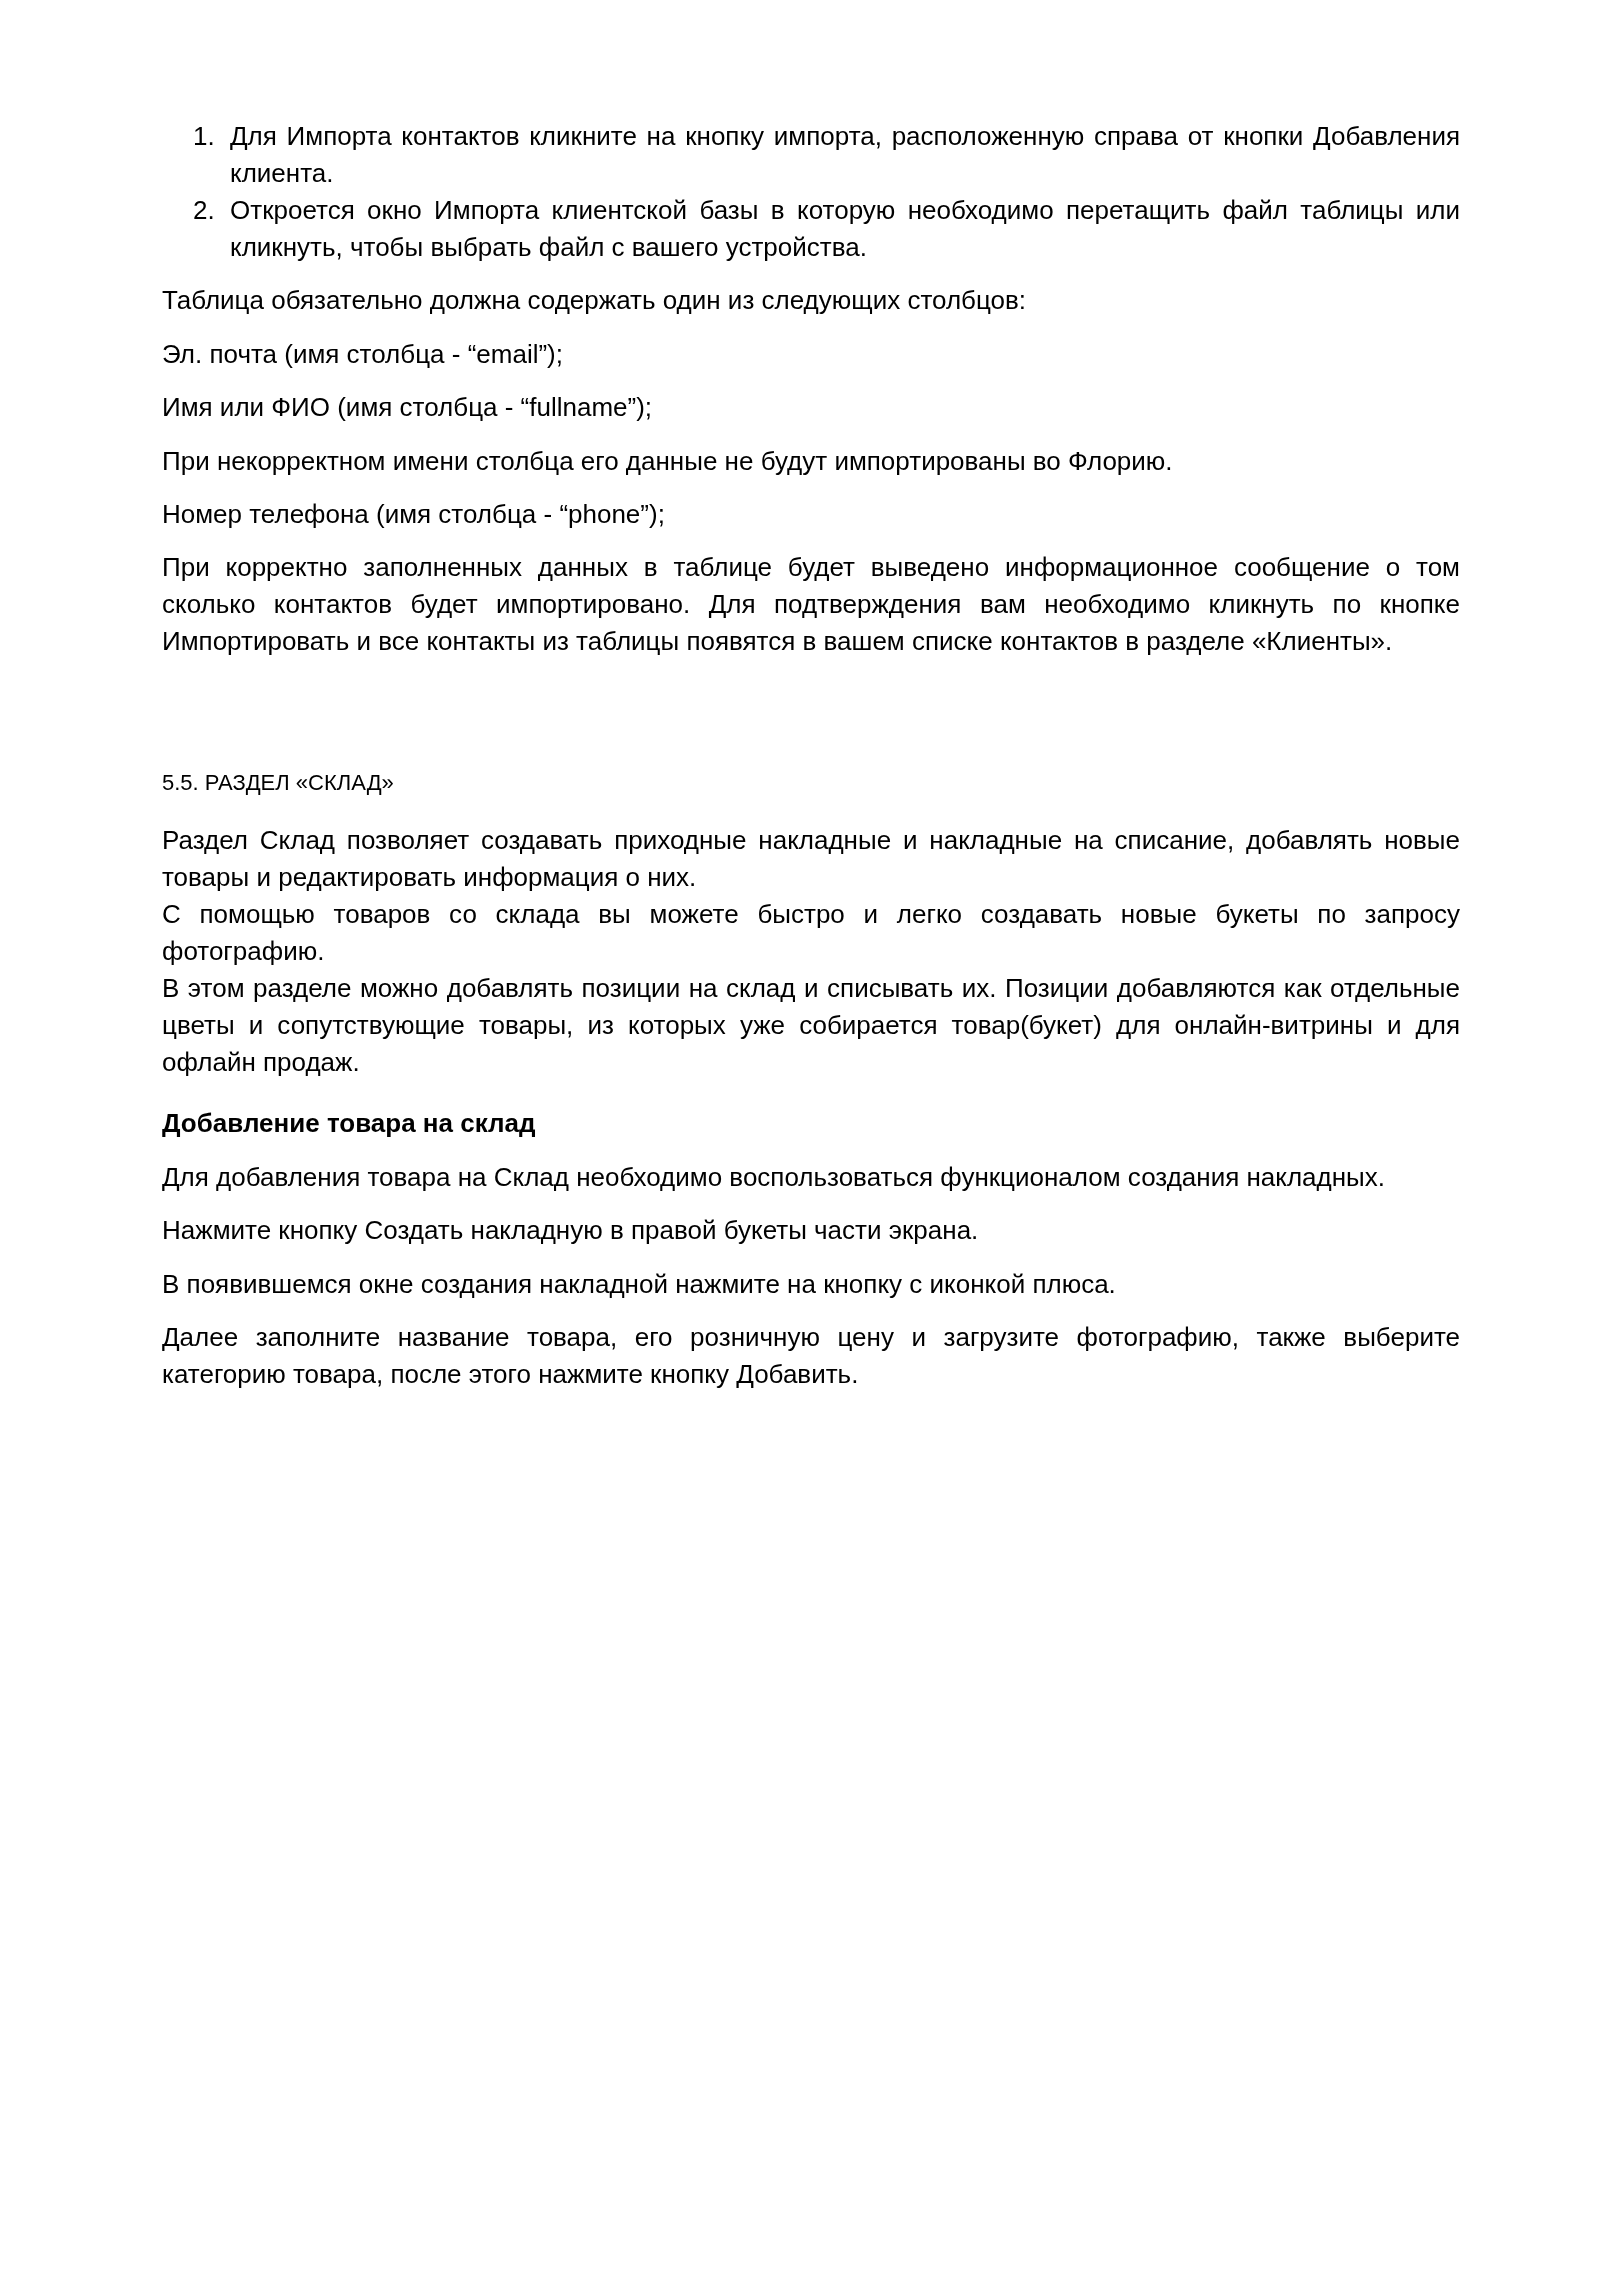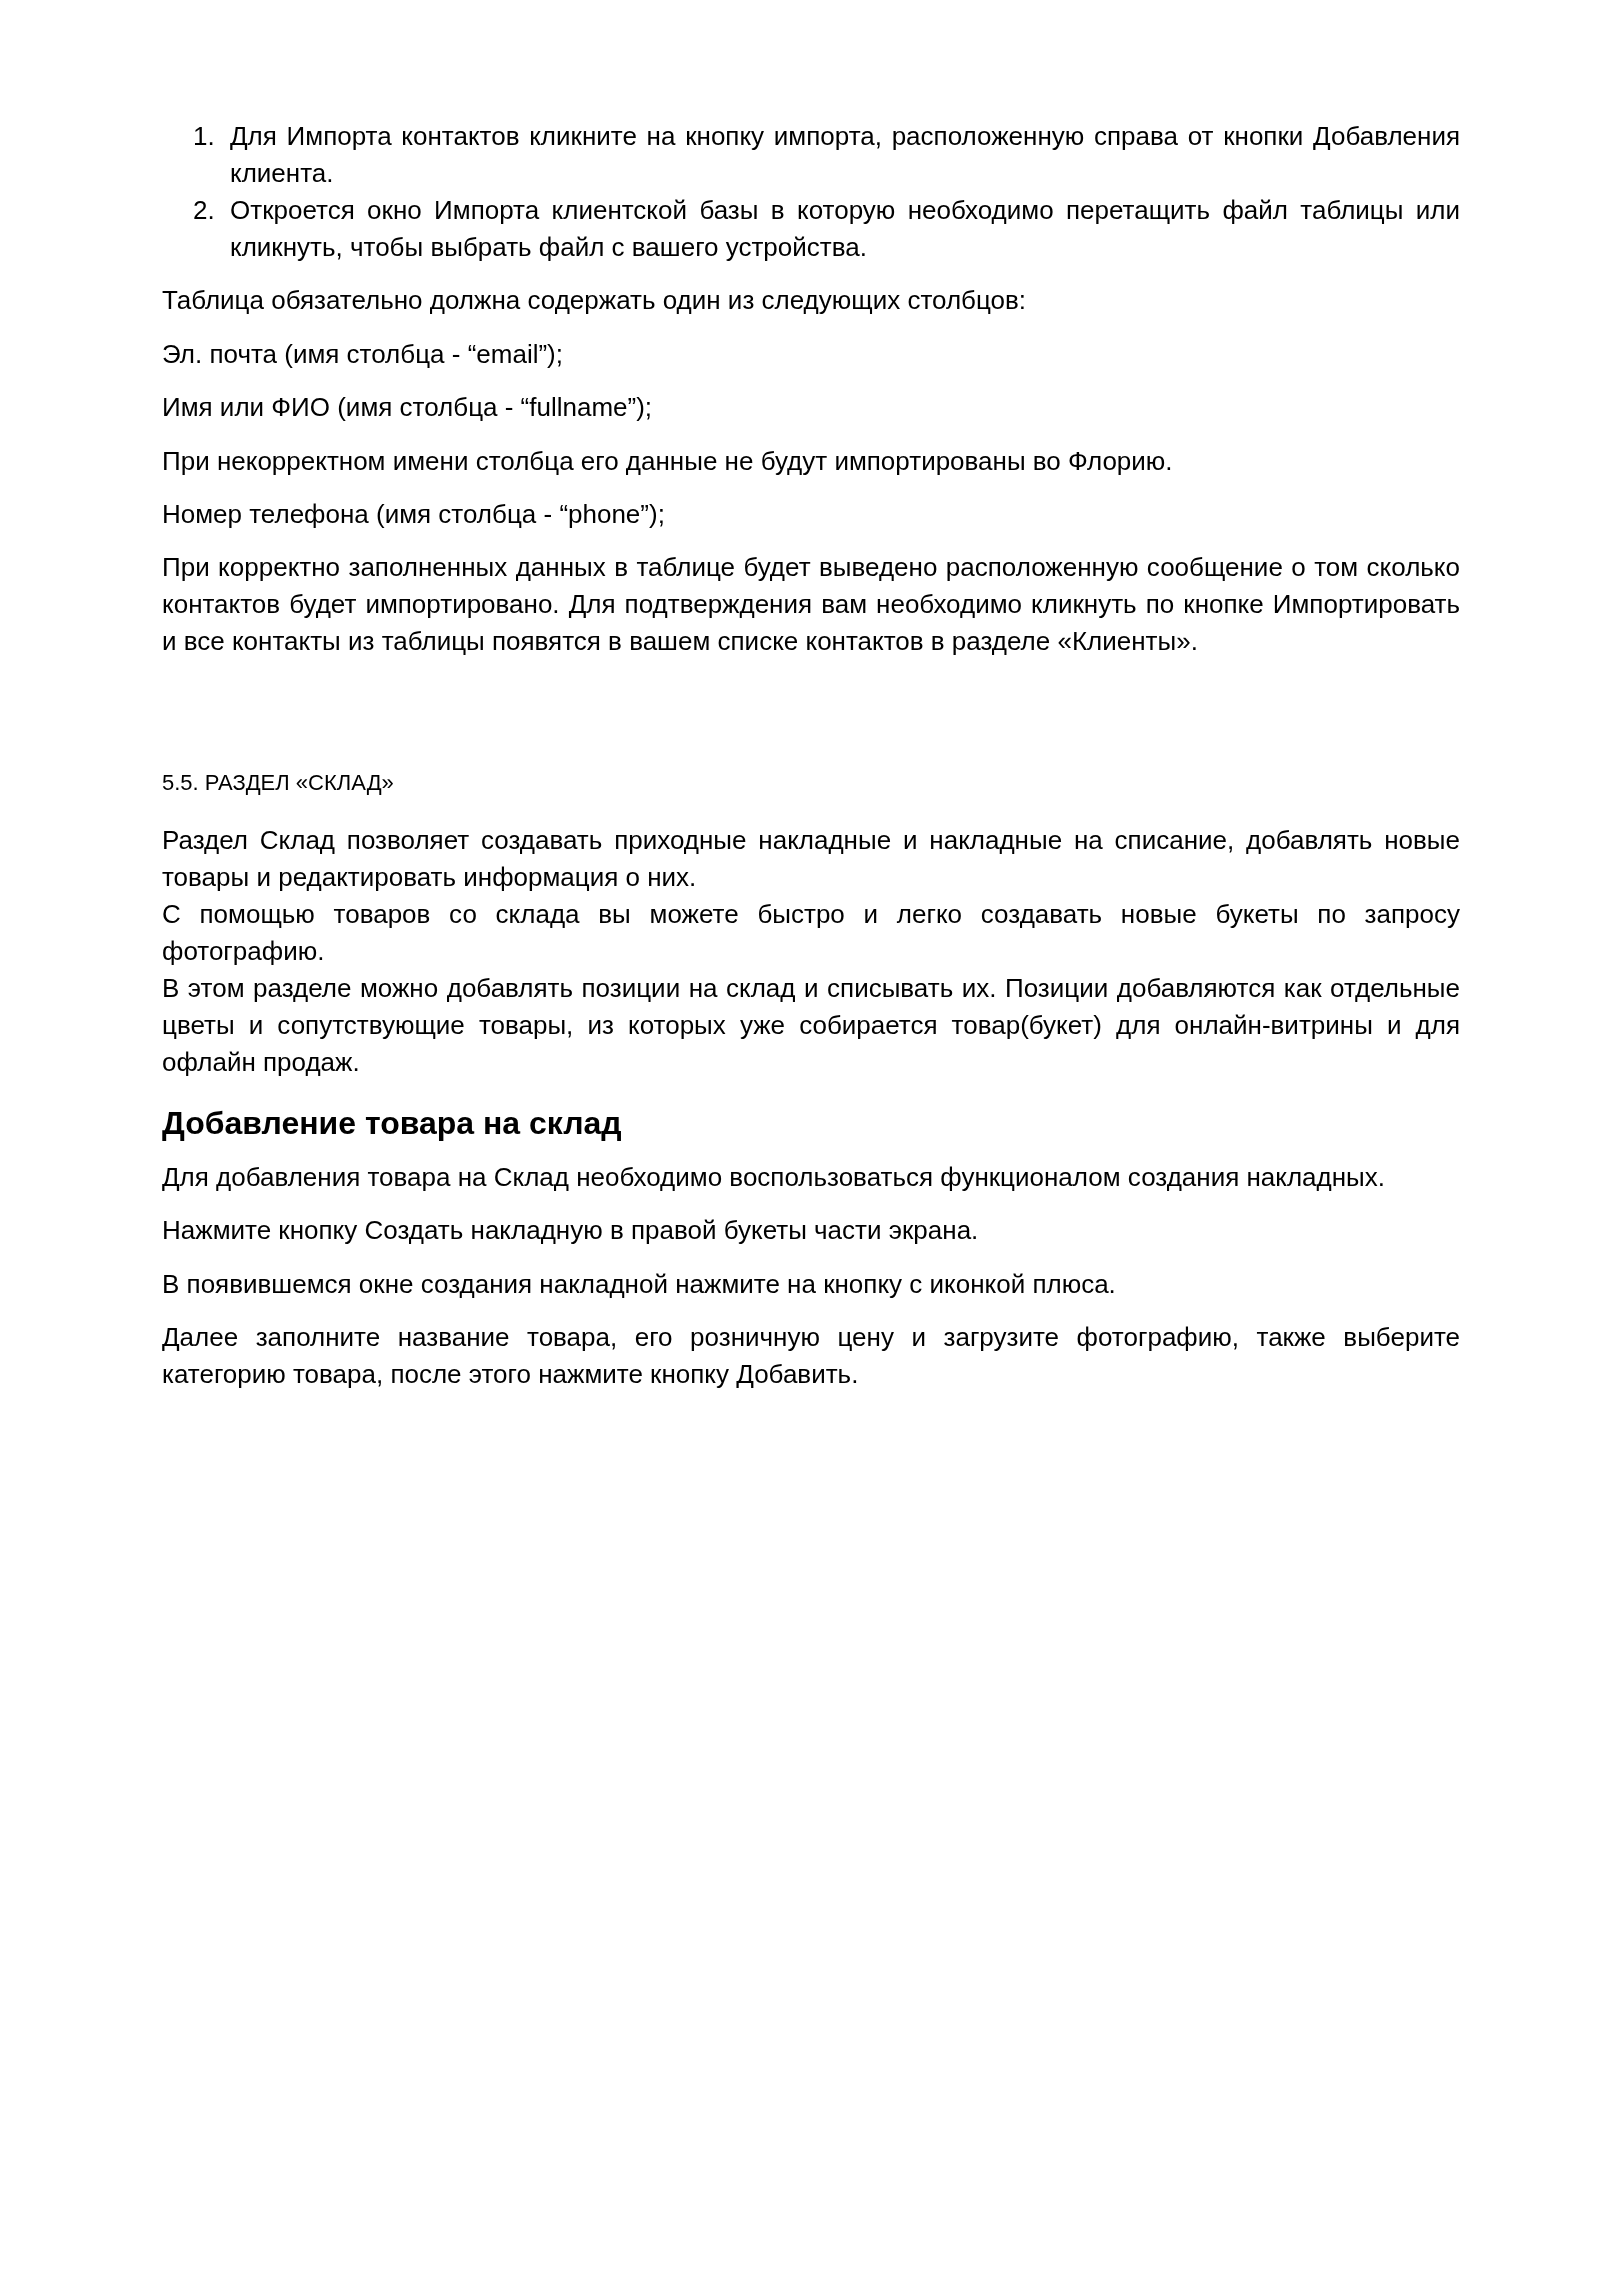--- a/index.html
+++ b/index.html
@@ -40,21 +40,21 @@
     text-align: justify;
   }
 
   .section-heading {
     font-size: 22px;
     font-weight: normal;
     margin: 104px 0 21px 0;
     line-height: 37px;
   }
   .sub-heading {
-    font-size: 32px;
+    font-size: 26px;
     font-weight: bold;
     margin: 24px 0 16.4px 0;
     line-height: 37px;
   }
   .section-block { margin: 0 0 0 0; }
 </style>
 </head>
 <body>
 
 <div class="page">
@@ -69,21 +69,21 @@
       <span class="list-text">Откроется окно Импорта клиентской базы в которую необходимо перетащить файл таблицы или кликнуть, чтобы выбрать файл с вашего устройства.</span>
     </div>
   </div>
 
   <p class="italic">Таблица обязательно должна содержать один из следующих столбцов:</p>
   <p class="italic">Эл. почта (имя столбца - “email”);</p>
   <p class="italic">Имя или ФИО (имя столбца - “fullname”);</p>
   <p class="italic justify">При некорректном имени столбца его данные не будут импортированы во Флорию.</p>
   <p class="italic">Номер телефона (имя столбца - “phone”);</p>
 
-  <p class="justify">При корректно заполненных данных в таблице будет выведено расположенную сообщение о том сколько контактов будет импортировано. Для подтверждения вам необходимо кликнуть по кнопке Импортировать и все контакты из таблицы появятся в вашем списке контактов в разделе «Клиенты».</p>
+  <p class="justify">При корректно заполненных данных в таблице будет выведено информационное сообщение о том сколько контактов будет импортировано. Для подтверждения вам необходимо кликнуть по кнопке Импортировать и все контакты из таблицы появятся в вашем списке контактов в разделе «Клиенты».</p>
 
   <h2 class="section-heading">5.5. РАЗДЕЛ «СКЛАД»</h2>
 
   <div class="section-block">
     <p class="justify tight">Раздел Склад позволяет создавать приходные накладные и накладные на списание, добавлять новые товары и редактировать информация о них.</p>
     <p class="justify tight">С помощью товаров со склада вы можете быстро и легко создавать новые букеты по запросу фотографию.</p>
     <p class="justify tight">В этом разделе можно добавлять позиции на склад и списывать их. Позиции добавляются как отдельные цветы и сопутствующие товары, из которых уже собирается товар(букет) для онлайн-витрины и для офлайн продаж.</p>
   </div>
 
   <h3 class="sub-heading">Добавление товара на склад</h3>

